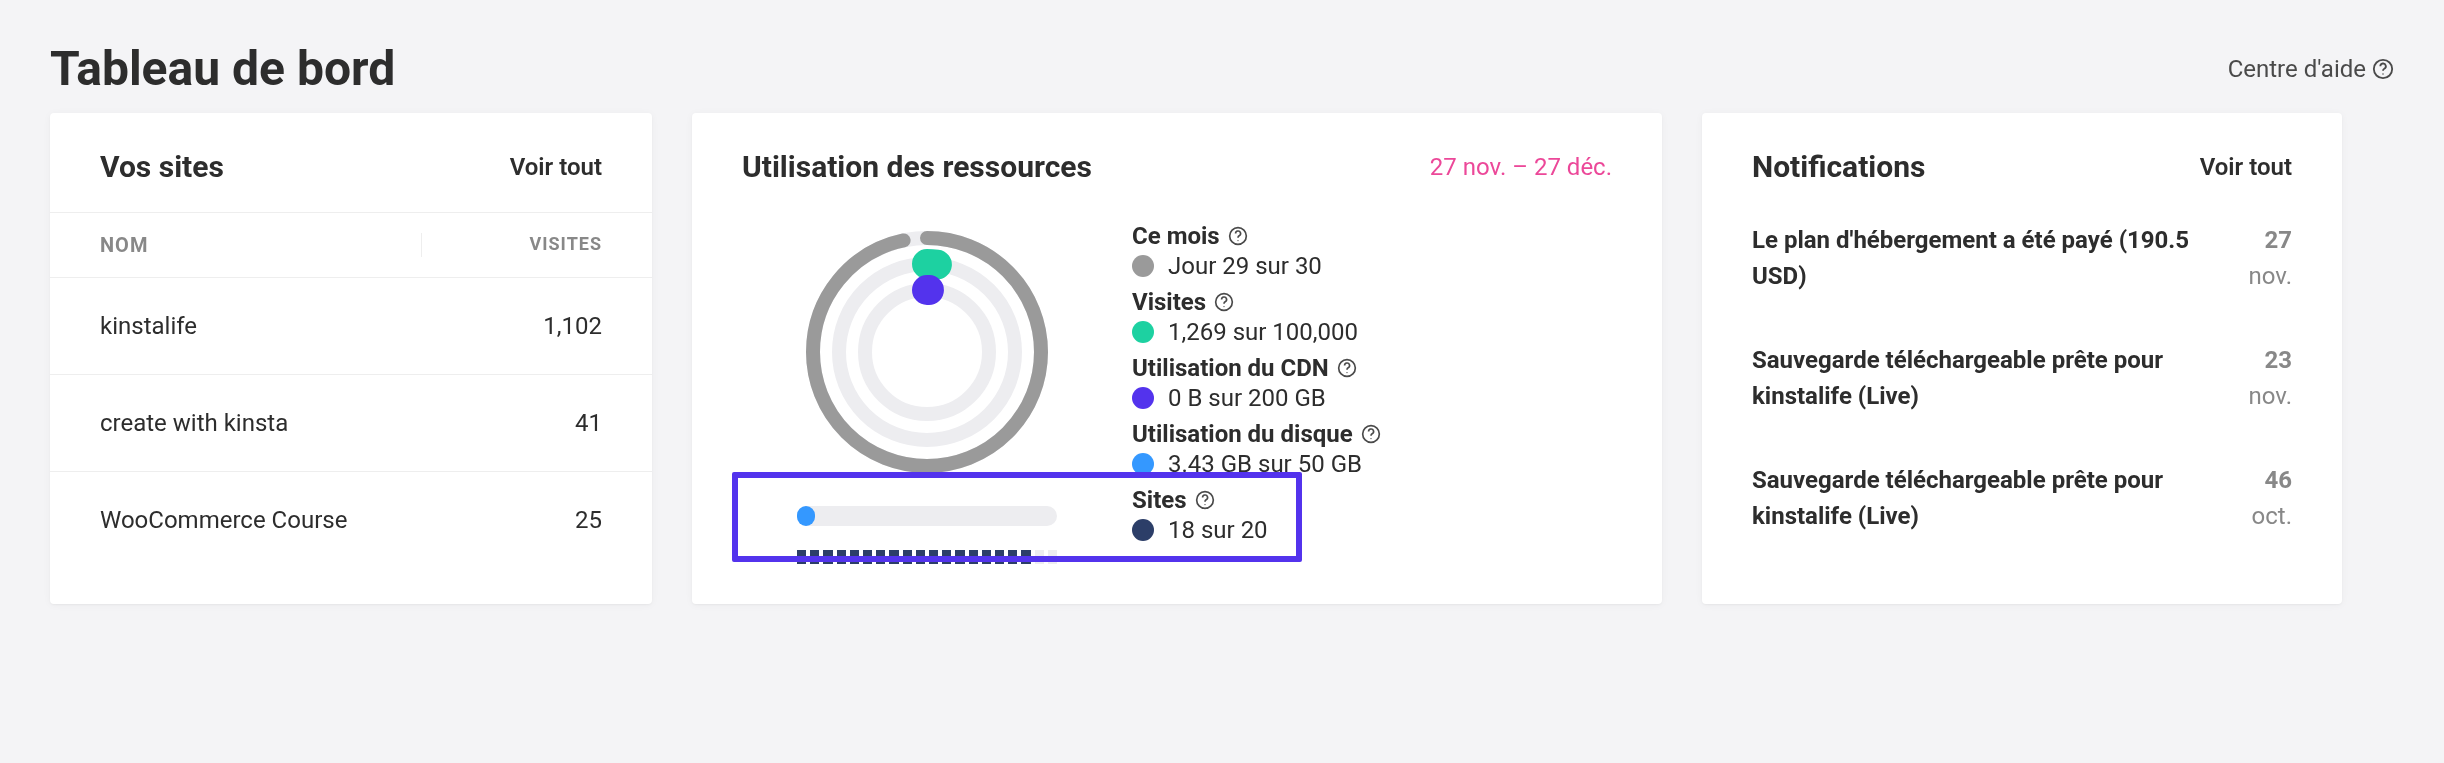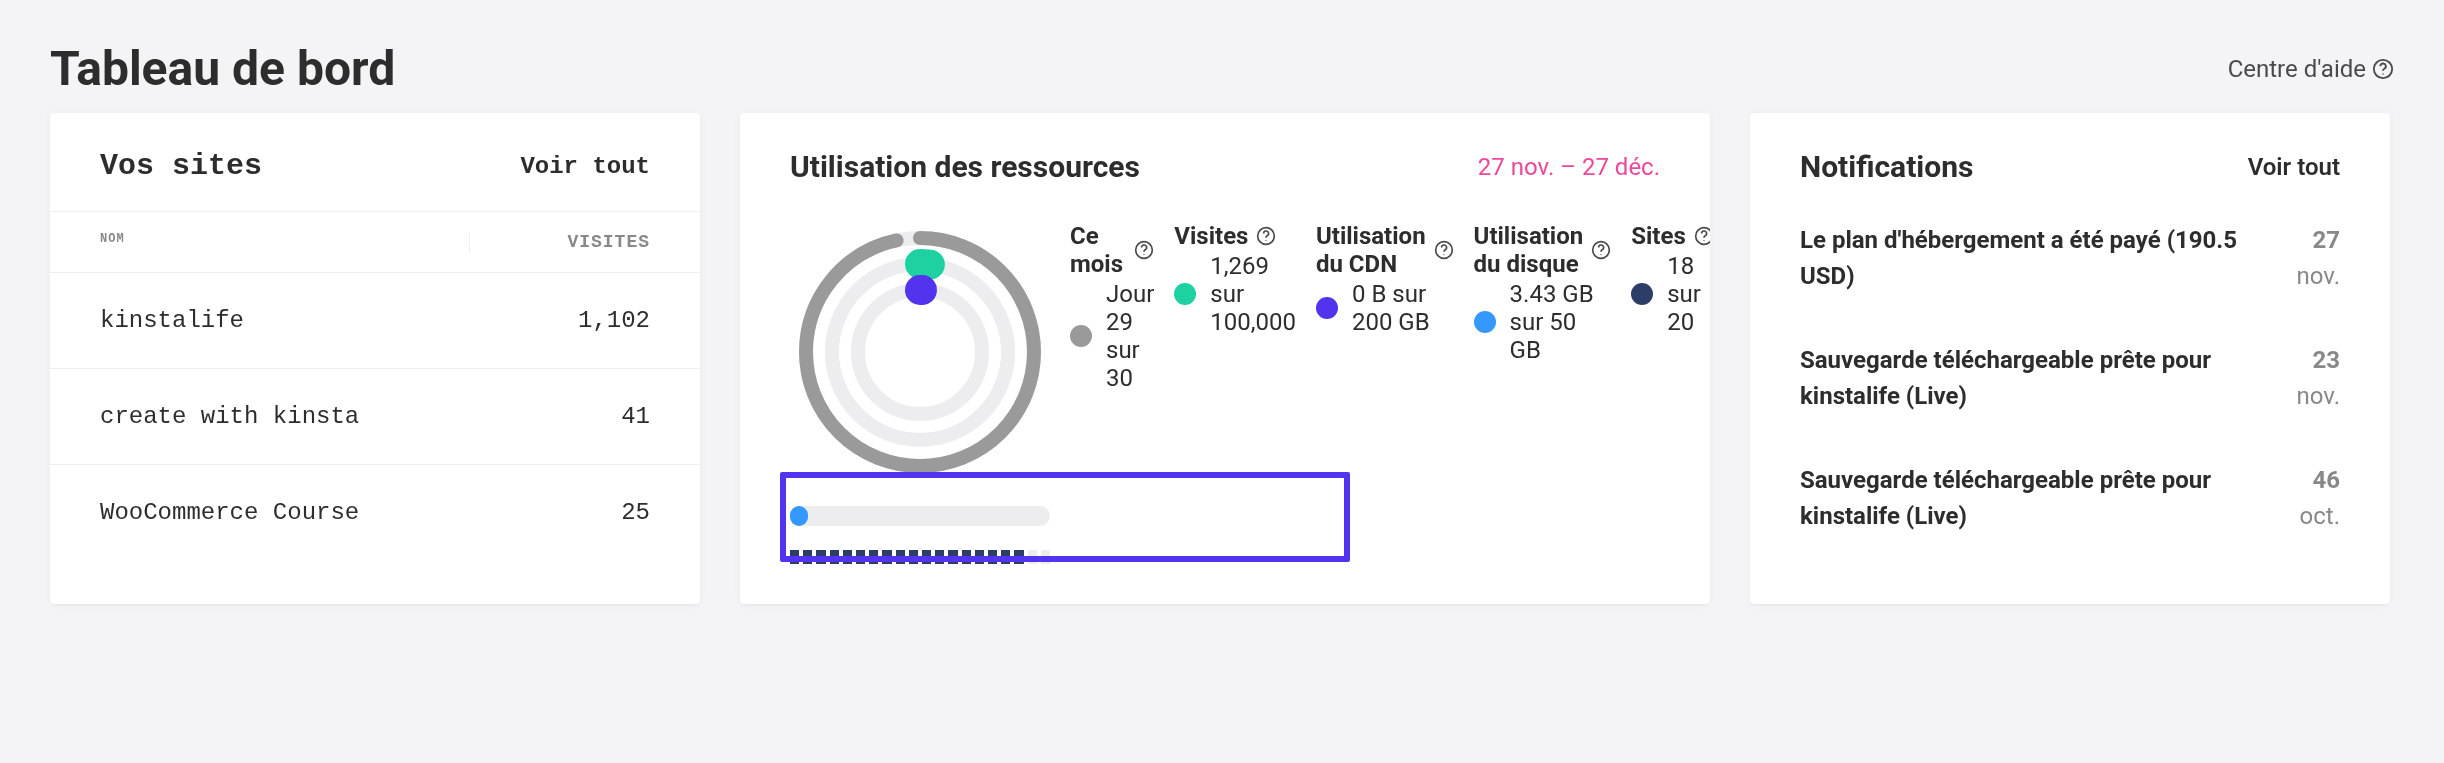--- a/index.html
+++ b/index.html
@@ -40,21 +40,21 @@
   .cards-row {
     display: flex;
     gap: 40px;
   }
   .card {
     background: #fff;
     border-radius: 4px;
     box-shadow: 0 1px 2px rgba(0,0,0,0.04), 0 1px 8px rgba(0,0,0,0.04);
     overflow: hidden;
   }
-  .card-sites { width: 650px; font-family: Liberation Mono, monospace; }
+  .card-sites { width: 602px; }
   .card-resources { width: 970px; }
   .card-notifications { width: 640px; }
   .card-header {
     display: flex;
     justify-content: space-between;
     align-items: center;
     padding: 36px 50px 28px 50px;
   }
   .card-title {
     font-size: 30px;
@@ -73,21 +73,21 @@
   }
   
   .sites-header-row {
     display: flex;
     padding: 20px 50px;
     border-top: 1px solid #eee;
     border-bottom: 1px solid #eee;
   }
   .sites-col-name {
     flex: 1;
-    font-size: 12px;
+    font-size: 20px;
     font-weight: 700;
     letter-spacing: 1px;
     color: #888;
     text-transform: uppercase;
     border-right: 1px solid #eee;
   }
   .sites-col-visits {
     width: 180px;
     text-align: right;
     font-size: 18px;
@@ -118,21 +118,22 @@
     width: 370px;
     display: flex;
     flex-direction: column;
     align-items: center;
     gap: 24px;
     padding-top: 0px;
   }
   .res-list-col {
     flex: 1;
     display: flex;
-    gap: 20px;
+    flex-direction: column;
+    gap: 8px;
     padding-top: 0px;
   }
   .res-item-label {
     font-size: 24px;
     font-weight: 700;
     color: #2d2d2d;
     display: flex;
     align-items: center;
     gap: 8px;
   }

